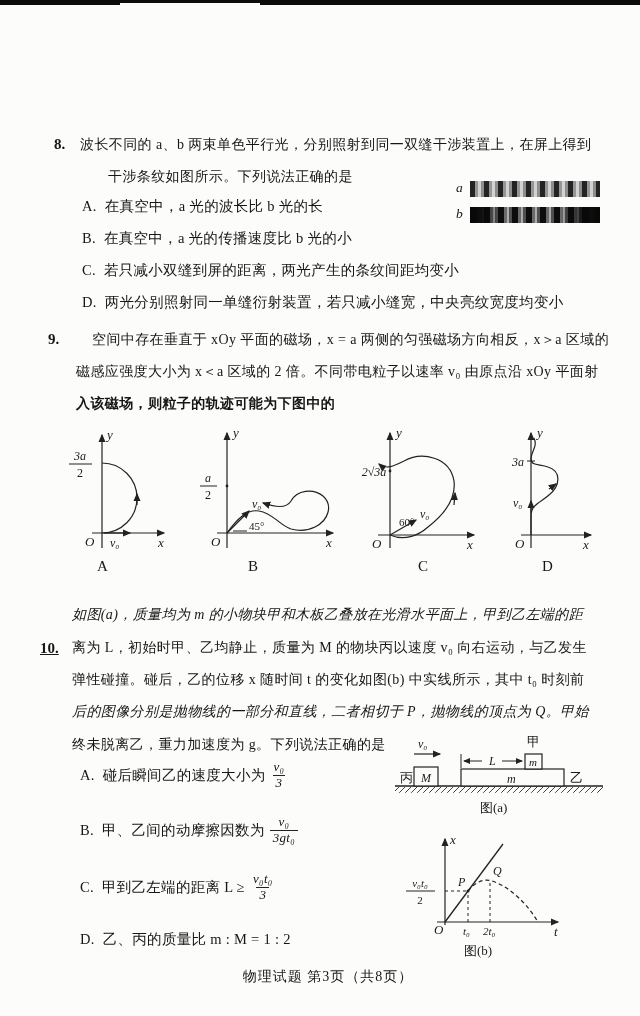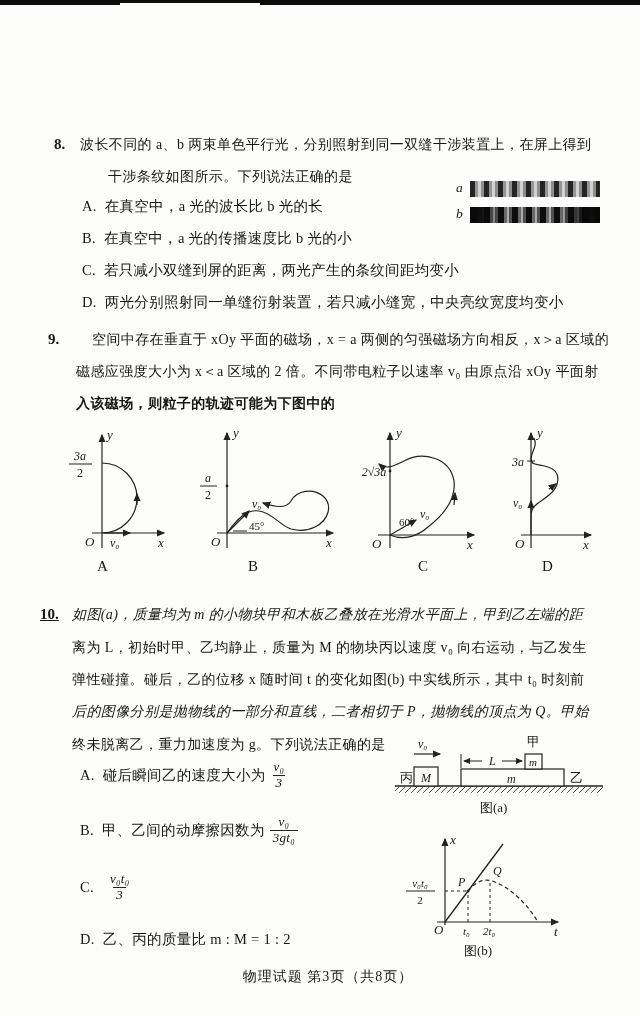--- a/index.html
+++ b/index.html
@@ -135,21 +135,21 @@
   <line x1="28" y1="90" x2="28" y2="78" stroke="#222" stroke-width="1.2" marker-end="url(#ah)"></line>
   <path d="M28,112 L28,92 C28,82 38,79 46,72 C58,62 58,48 45,44 C36,41 28,43 28,36 C28,28 35,24 31,15" fill="none" stroke="#222" stroke-width="1.2"></path>
   <line x1="46" y1="66" x2="53" y2="61" stroke="#222" stroke-width="1.2" marker-end="url(#ah)"></line>
 </svg>
 
 <div class="diag-letter" style="left:97px;top:558px;">A</div>
 <div class="diag-letter" style="left:248px;top:558px;">B</div>
 <div class="diag-letter" style="left:418px;top:558px;">C</div>
 <div class="diag-letter" style="left:542px;top:558px;">D</div>
 
-<div class="qnum" style="left:40px;top:606px;text-decoration:underline;">10.</div>
+<div class="qnum" style="left:40px;top:640px;text-decoration:underline;">10.</div>
 <div class="tline" style="left:72px;top:606px;font-style:italic;">如图(a)，质量均为 m 的小物块甲和木板乙叠放在光滑水平面上，甲到乙左端的距</div>
 <div class="tline" style="left:72px;top:639px;">离为 L，初始时甲、乙均静止，质量为 M 的物块丙以速度 v₀ 向右运动，与乙发生</div>
 <div class="tline" style="left:72px;top:671px;">弹性碰撞。碰后，乙的位移 x 随时间 t 的变化如图(b) 中实线所示，其中 t₀ 时刻前</div>
 <div class="tline" style="left:72px;top:703px;font-style:italic;">后的图像分别是抛物线的一部分和直线，二者相切于 P，抛物线的顶点为 Q。甲始</div>
 <div class="tline" style="left:72px;top:736px;">终未脱离乙，重力加速度为 g。下列说法正确的是</div>
 
 <div class="opt" style="left:80px;top:760px;">
   <span class="lab">A.</span>
   <span>碰后瞬间乙的速度大小为</span>
   <span class="frac">
@@ -160,20 +160,21 @@
 <div class="opt" style="left:80px;top:815px;">
   <span class="lab">B.</span>
   <span>甲、乙间的动摩擦因数为</span>
   <span class="frac">
     <span class="fnum">v₀</span>
     <span class="fden">3gt₀</span>
   </span>
 </div>
 <div class="opt" style="left:80px;top:872px;">
   <span class="lab">C.</span>
+  <span>甲到乙左端的距离 L ≥</span>
   <span class="frac">
     <span class="fnum">v₀t₀</span>
     <span class="fden">3</span>
   </span>
 </div>
 <div class="opt" style="left:80px;top:930px;">
   <span class="lab">D.</span>
   <span>乙、丙的质量比 m : M = 1 : 2</span>
 </div>
 

